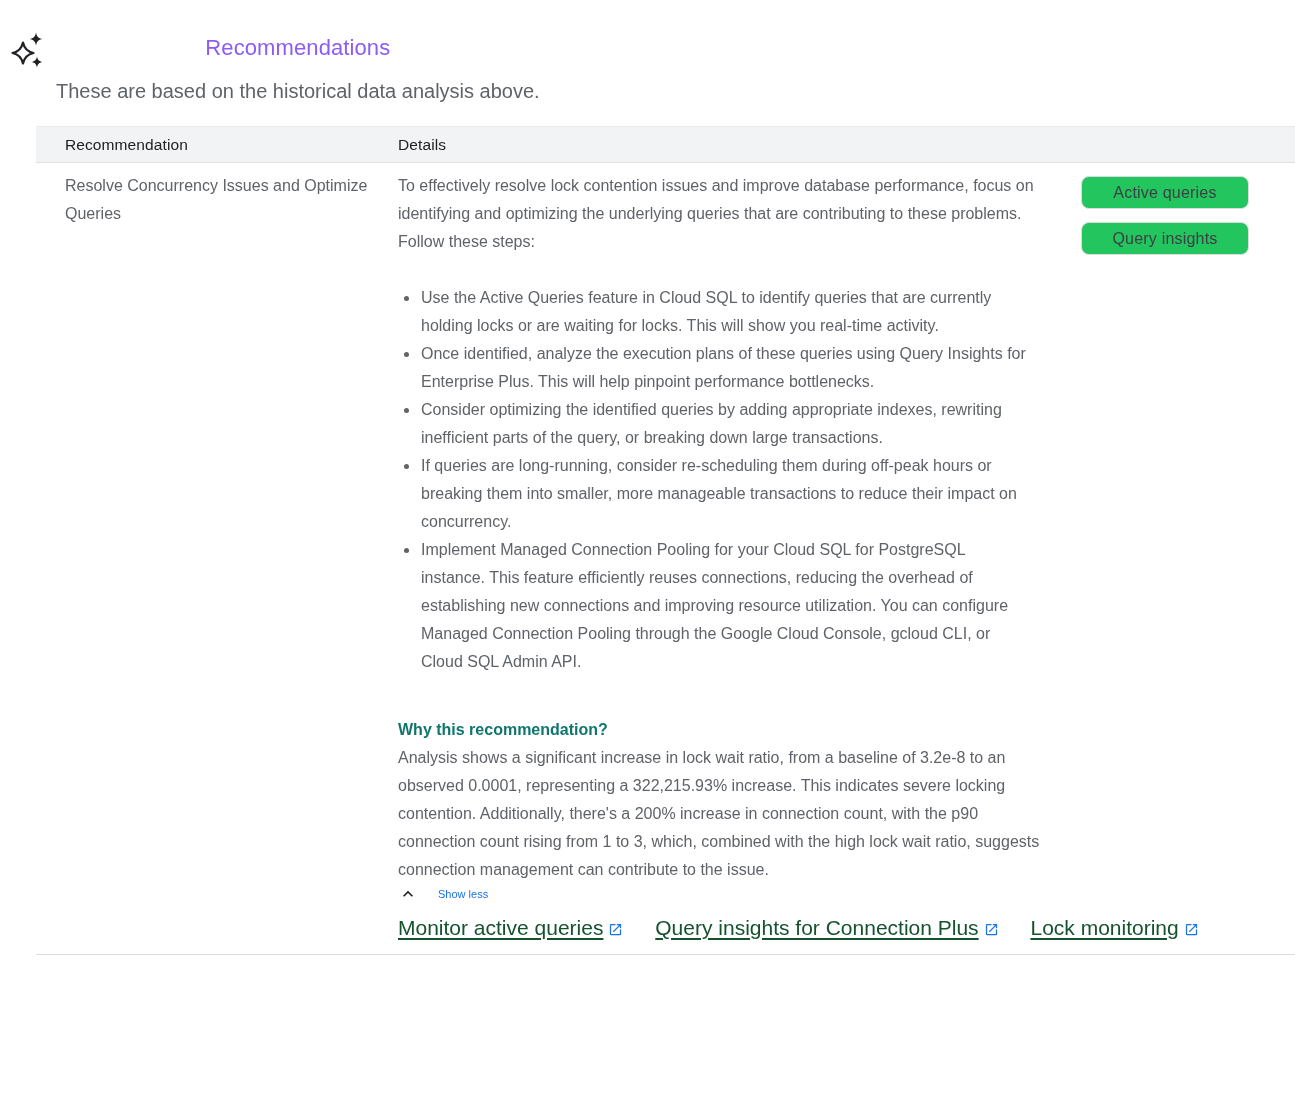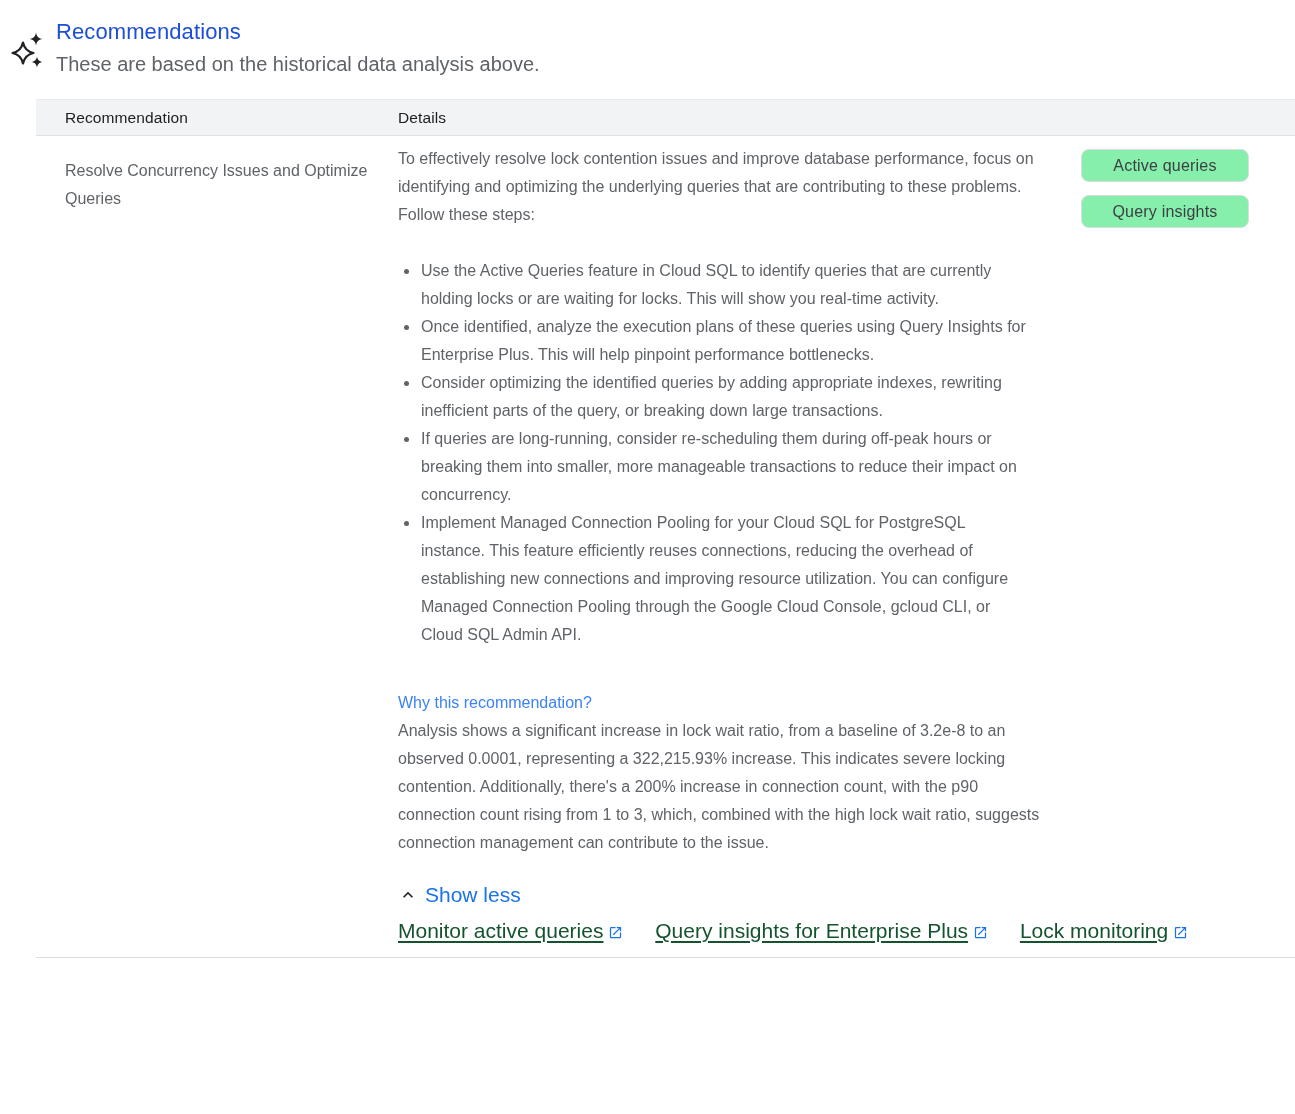--- a/index.html
+++ b/index.html
@@ -23,26 +23,27 @@
     width: 38px;
     height: 46px;
     display: flex;
     align-items: center;
     justify-content: center;
     margin-top: 8px;
     flex: 0 0 auto;
   }
   .header-text { margin-left: 10px; }
   .page-title {
-    margin: 0;
+    margin: 16px;
     font-size: 22px;
     line-height: 30px;
     font-weight: 400;
-    color: #1d4ed8;
+    color: #8b5cf6;
     letter-spacing: 0.1px;
+    text-align: center;
   }
   .page-subtitle {
     margin: 5px 0 0 0;
     font-size: 20px;
     line-height: 24px;
     color: #5f6368;
   }
 
   
   .table { margin-top: 23px; width: 100%; padding-left: 36px; }
@@ -63,54 +64,53 @@
   .th-rec { width: 362px; padding-left: 29px; flex: 0 0 auto; }
   .th-det { flex: 1; }
 
   .trow {
     display: grid;
     grid-template-columns: 362px 653px 1fr;
     border-bottom: 1px solid #dadce0;
     padding-bottom: 10px;
   }
   .cell { font-size: 16px; line-height: 28px; color: #5f6368; }
-  .cell-rec { padding: 9px 30px 0 29px; margin-top: 12px; }
+  .cell-rec { padding: 9px 30px 0 29px; }
   .cell-det { padding: 9px 10px 0 0; }
   .cell-actions { padding: 13px 0 0 30px; }
 
   .details-intro { margin: 0; }
 
   .details-bullets {
     margin: 28px 15px 0 0;
     padding: 0 0 0 22px;
     list-style: disc outside;
   }
   .details-bullets li { margin: 0; padding-left: 1px; }
 
   .why-block { margin-top: 40px; }
   .why-heading {
-    font-weight: 400;
-    color: #3b82f6;
+    font-weight: 700;
+    color: #0f766e;
     font-size: 16px;
     line-height: 28px;
   }
   .why-text { margin: 0; }
 
   
   .show-less {
     display: flex;
     align-items: center;
-    gap: 7px;
-    margin-top: 26px;
+    gap: 20px;
     background: none;
     border: none;
     padding: 0;
     cursor: pointer;
     font-family: "Liberation Sans", sans-serif;
-    font-size: 21px;
+    font-size: 11px;
     font-weight: 500;
     color: #1a73e8;
   }
   .show-less svg { display: block; }
 
   
   .doc-links { margin-top: 9px; line-height: 29px; }
   .doc-link {
     color: #14532d;
     text-decoration: none;
@@ -121,21 +121,21 @@
   .doc-link .link-text { text-decoration: underline; text-underline-offset: 3px; }
   .doc-link svg { margin-left: 5px; vertical-align: -2px; }
 
   
   .chip {
     display: block;
     min-width: 168px;
     height: 33px;
     padding: 0 16px;
     margin-bottom: 13px;
-    background: #86efac;
+    background: #22c55e;
     border: 1px solid #dadce0;
     border-radius: 8px;
     font-family: "Liberation Sans", sans-serif;
     font-size: 16px;
     font-weight: 500;
     color: #3c4043;
     text-align: center;
     line-height: 31px;
     cursor: pointer;
     letter-spacing: 0.2px;
@@ -194,21 +194,21 @@
           </span>
           <span>Show less</span>
         </button>
 
         <div class="doc-links">
           <a class="doc-link" href="#">
             <span class="link-text">Monitor active queries</span><span><svg width="15" height="15" viewBox="0 0 24 24" fill="#1a73e8">
                   <path d="M19 19H5V5h7V3H5a2 2 0 0 0-2 2v14a2 2 0 0 0 2 2h14c1.1 0 2-.9 2-2v-7h-2v7zM14 3v2h3.59l-9.83 9.83 1.41 1.41L19 6.41V10h2V3h-7z"></path>
                 </svg></span>
           </a><a class="doc-link" href="#">
-            <span class="link-text">Query insights for Enterprise Plus</span><span><svg width="15" height="15" viewBox="0 0 24 24" fill="#1a73e8">
+            <span class="link-text">Query insights for Connection Plus</span><span><svg width="15" height="15" viewBox="0 0 24 24" fill="#1a73e8">
                   <path d="M19 19H5V5h7V3H5a2 2 0 0 0-2 2v14a2 2 0 0 0 2 2h14c1.1 0 2-.9 2-2v-7h-2v7zM14 3v2h3.59l-9.83 9.83 1.41 1.41L19 6.41V10h2V3h-7z"></path>
                 </svg></span>
           </a><a class="doc-link" href="#">
             <span class="link-text">Lock monitoring</span><span><svg width="15" height="15" viewBox="0 0 24 24" fill="#1a73e8">
                   <path d="M19 19H5V5h7V3H5a2 2 0 0 0-2 2v14a2 2 0 0 0 2 2h14c1.1 0 2-.9 2-2v-7h-2v7zM14 3v2h3.59l-9.83 9.83 1.41 1.41L19 6.41V10h2V3h-7z"></path>
                 </svg></span>
           </a>
         </div>
       </div>
 

